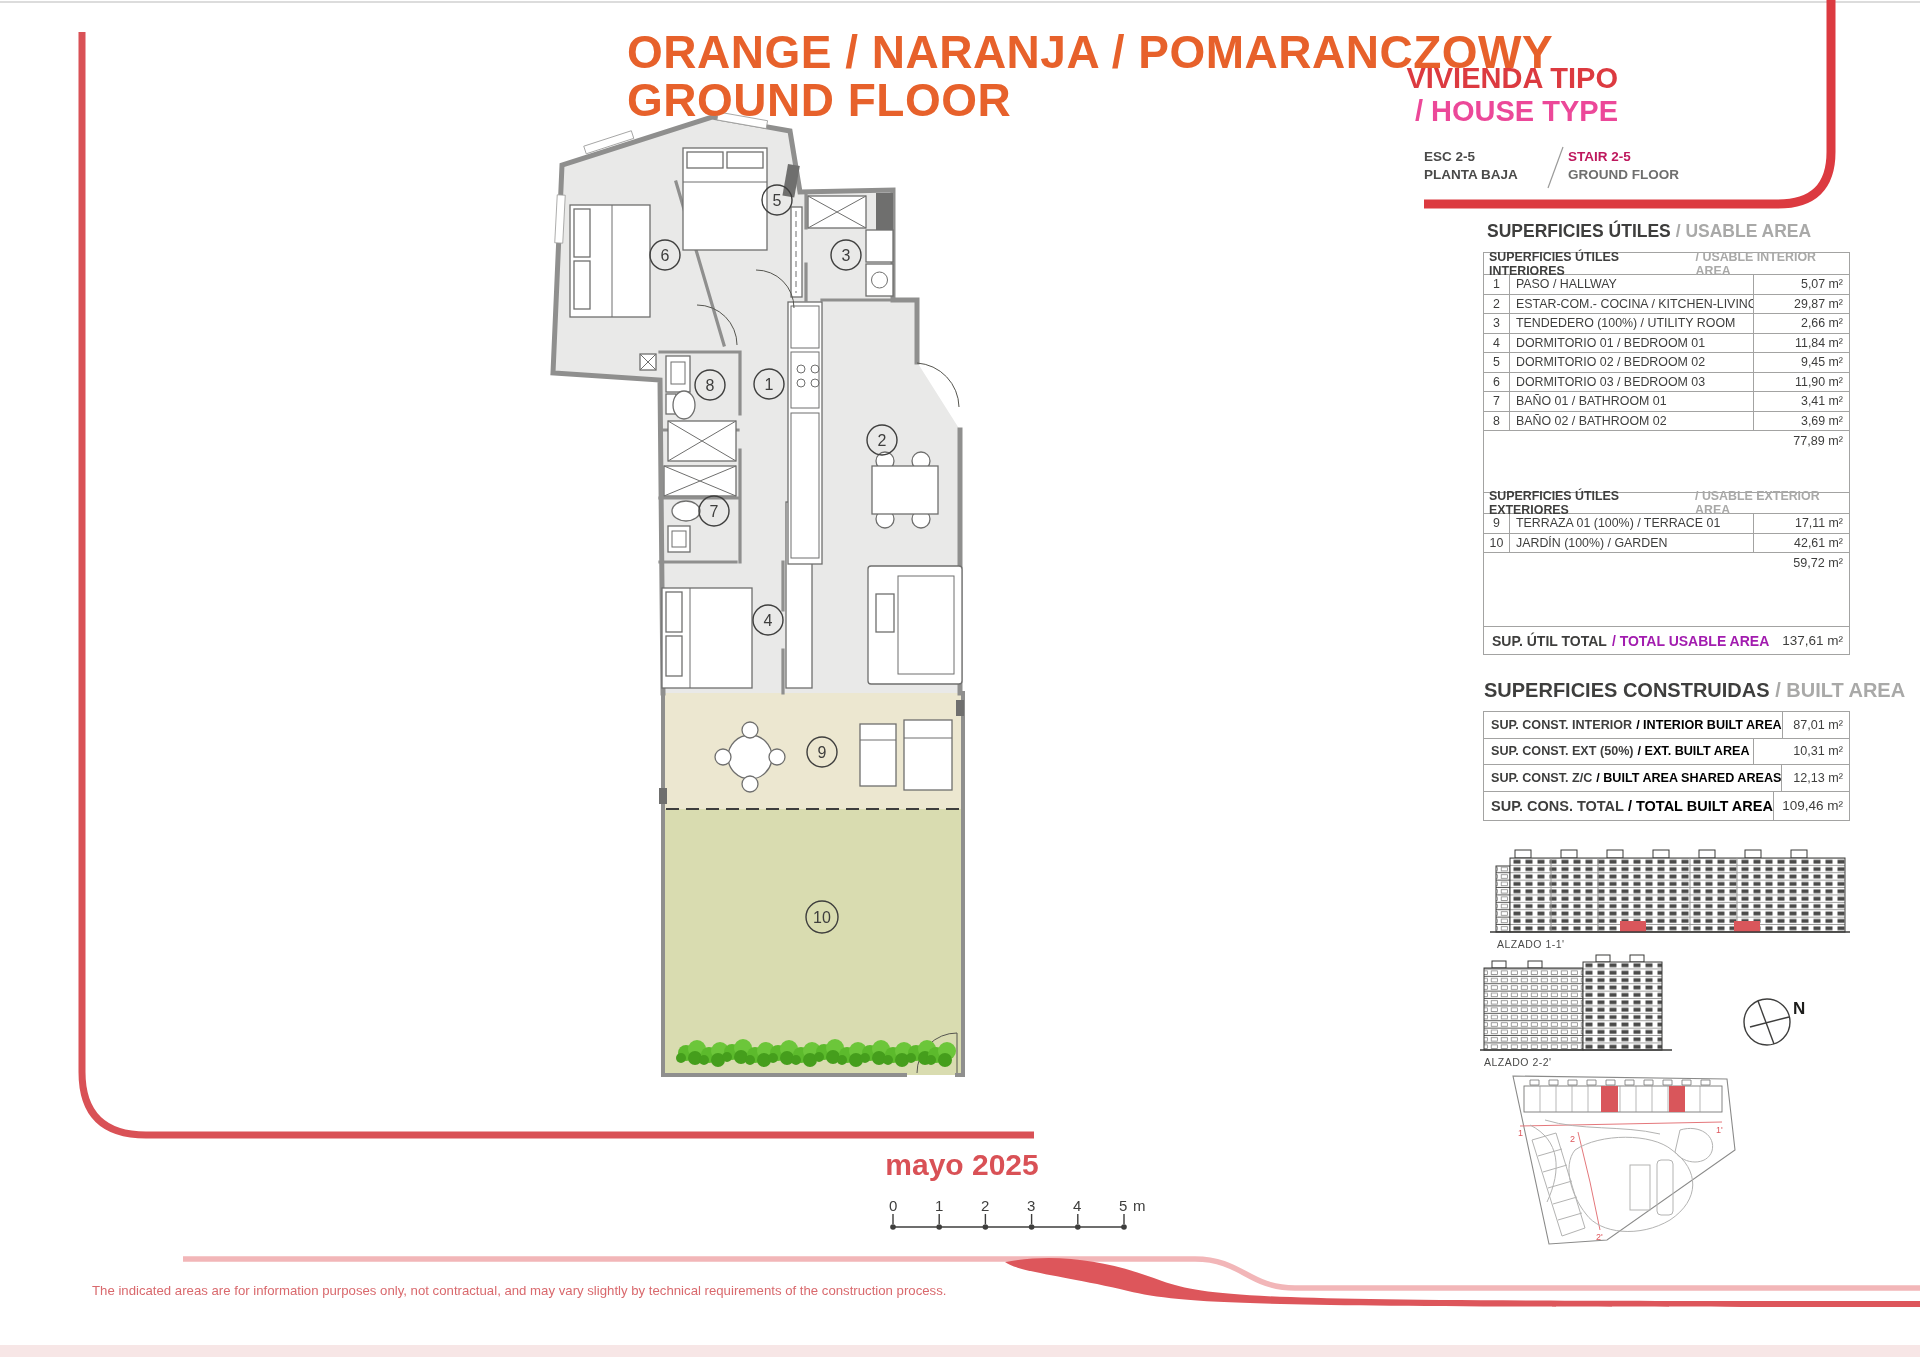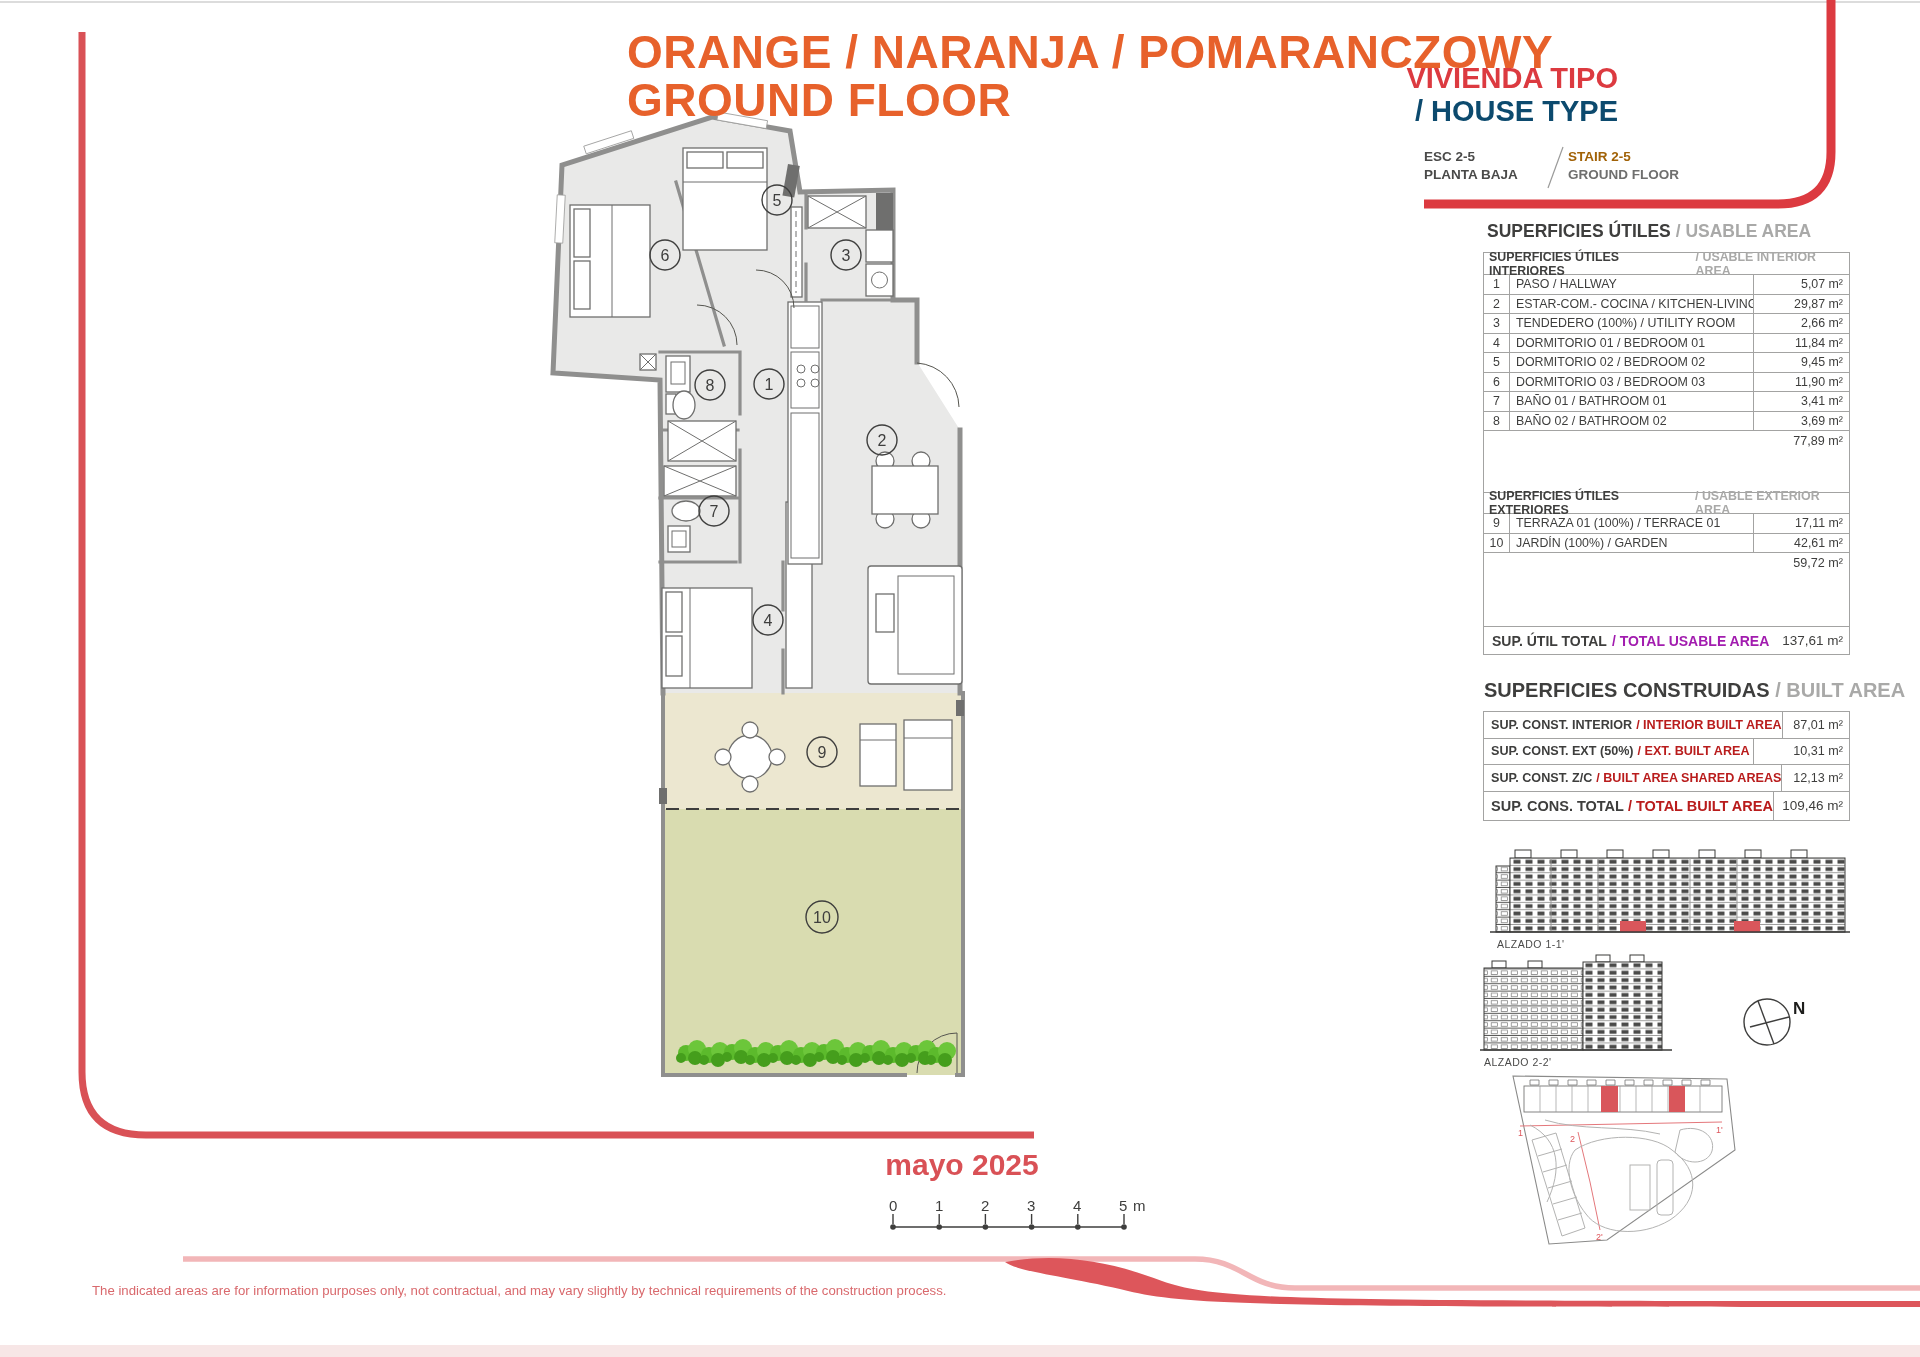--- a/index.html
+++ b/index.html
@@ -8,25 +8,25 @@
   .abs{position:absolute;}
   svg{display:block;}
   svg text{font-family:"Liberation Sans", sans-serif;}
 
   
   .title{left:627px;top:28px;font-size:46px;line-height:48px;font-weight:bold;
          color:var(--orange);letter-spacing:0.5px;white-space:nowrap;}
   .vt{left:1400px;top:62px;width:218px;text-align:right;font-weight:bold;
       font-size:29px;line-height:33px;white-space:nowrap;}
   .vt .es{color:var(--red);}
-  .vt .en{color:#0c4a6e;text-align:right;}
+  .vt .en{color:#ec4899;text-align:right;}
   .escblk{top:148px;font-size:13.5px;line-height:18px;font-weight:bold;white-space:nowrap;}
   .esc-left{left:1424px;color:#4a4a49;}
   .esc-right{left:1568px;}
-  .esc-right .l1{color:#a16207;}
+  .esc-right .l1{color:#be185d;}
   .esc-right .l2{color:#6f6f6e;}
   .bigcode{left:1648px;top:50px;font-size:98px;line-height:98px;font-weight:bold;
            color:var(--red);letter-spacing:-3px;}
 
   
   .h1{left:1487px;top:221px;font-size:17.5px;font-weight:bold;color:var(--dark);white-space:nowrap;}
   .h1 .lt,.h2 .lt{color:#a9a9a8;}
   .h2{left:1484px;top:679px;font-size:20px;font-weight:bold;color:var(--dark);white-space:nowrap;}
   .tbl{left:1483px;top:252px;width:367px;height:403px;border:1px solid var(--tableline);
        box-sizing:border-box;font-size:12.4px;color:var(--dark);}
@@ -44,21 +44,21 @@
   .spacer54{height:53px;}
   .totrow{height:28px;display:flex;align-items:center;border-top:1px solid var(--tableline);
           box-sizing:border-box;padding:0 6px 0 8px;font-size:14px;font-weight:bold;text-align:right;}
   .totrow .lt{color:#a21caf;margin-left:5px;font-weight:bold;}
   .totrow .v{margin-left:auto;font-weight:normal;font-size:13.5px;}
   .tbl2{left:1483px;top:711px;width:367px;border:1px solid var(--tableline);box-sizing:border-box;
         font-size:12.6px;color:var(--dark);}
   .brow{display:flex;height:26.5px;align-items:center;border-bottom:1px solid var(--tableline);
         box-sizing:border-box;padding-left:7px;font-weight:bold;white-space:nowrap;}
   .brow:last-child{border-bottom:none;}
-  .brow .lt{color:#b91c1c;margin-left:4px;}
+  .brow .lt{color:#000000;margin-left:4px;}
   .brow .c-val{border-left:1px solid var(--tableline);height:100%;}
   .brow.big{font-size:14.5px;height:28px;}
 
   
   .alz{font-size:10.5px;color:#4a4a49;letter-spacing:0.5px;white-space:nowrap;}
   .date{left:862px;top:1148px;width:200px;text-align:center;font-size:30px;font-weight:bold;
         color:var(--softred);}
   .disc{left:92px;top:1279px;width:1000px;font-size:13.2px;line-height:17.5px;color:#8e8e8d;}
   .disc .en{color:#d9696d;margin-top:3px;}
 

